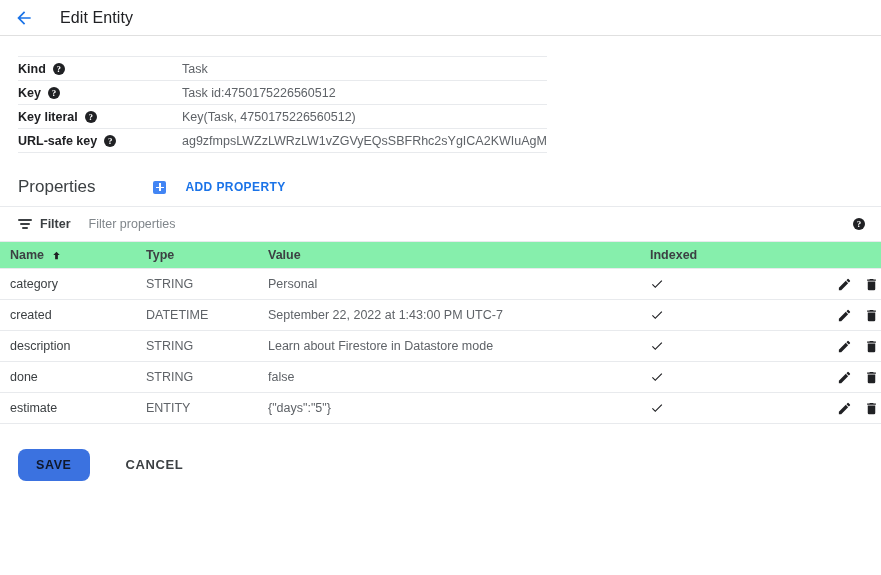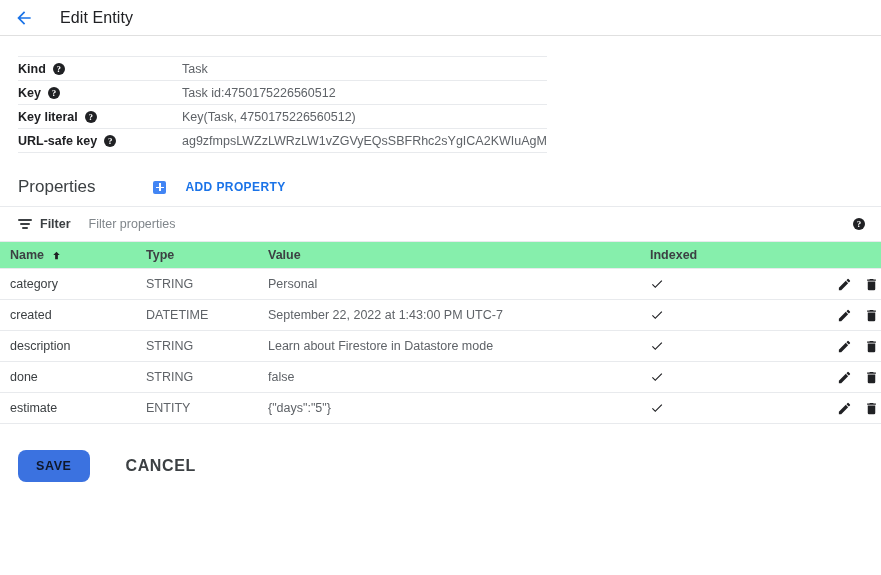--- a/index.html
+++ b/index.html
@@ -281,21 +281,21 @@
     font-weight: bold;
     letter-spacing: .6px;
     padding: 9px 18px;
     cursor: pointer;
   }
   .btn-cancel {
     background: transparent;
     border: none;
     color: #3c4043;
     font-family: "Liberation Sans", sans-serif;
-    font-size: 16px;
+    font-size: 13px;
     font-weight: bold;
     letter-spacing: .6px;
     padding: 9px 14px;
     margin-left: 22px;
     cursor: pointer;
   }
 </style>
 </head>
 <body>
 

